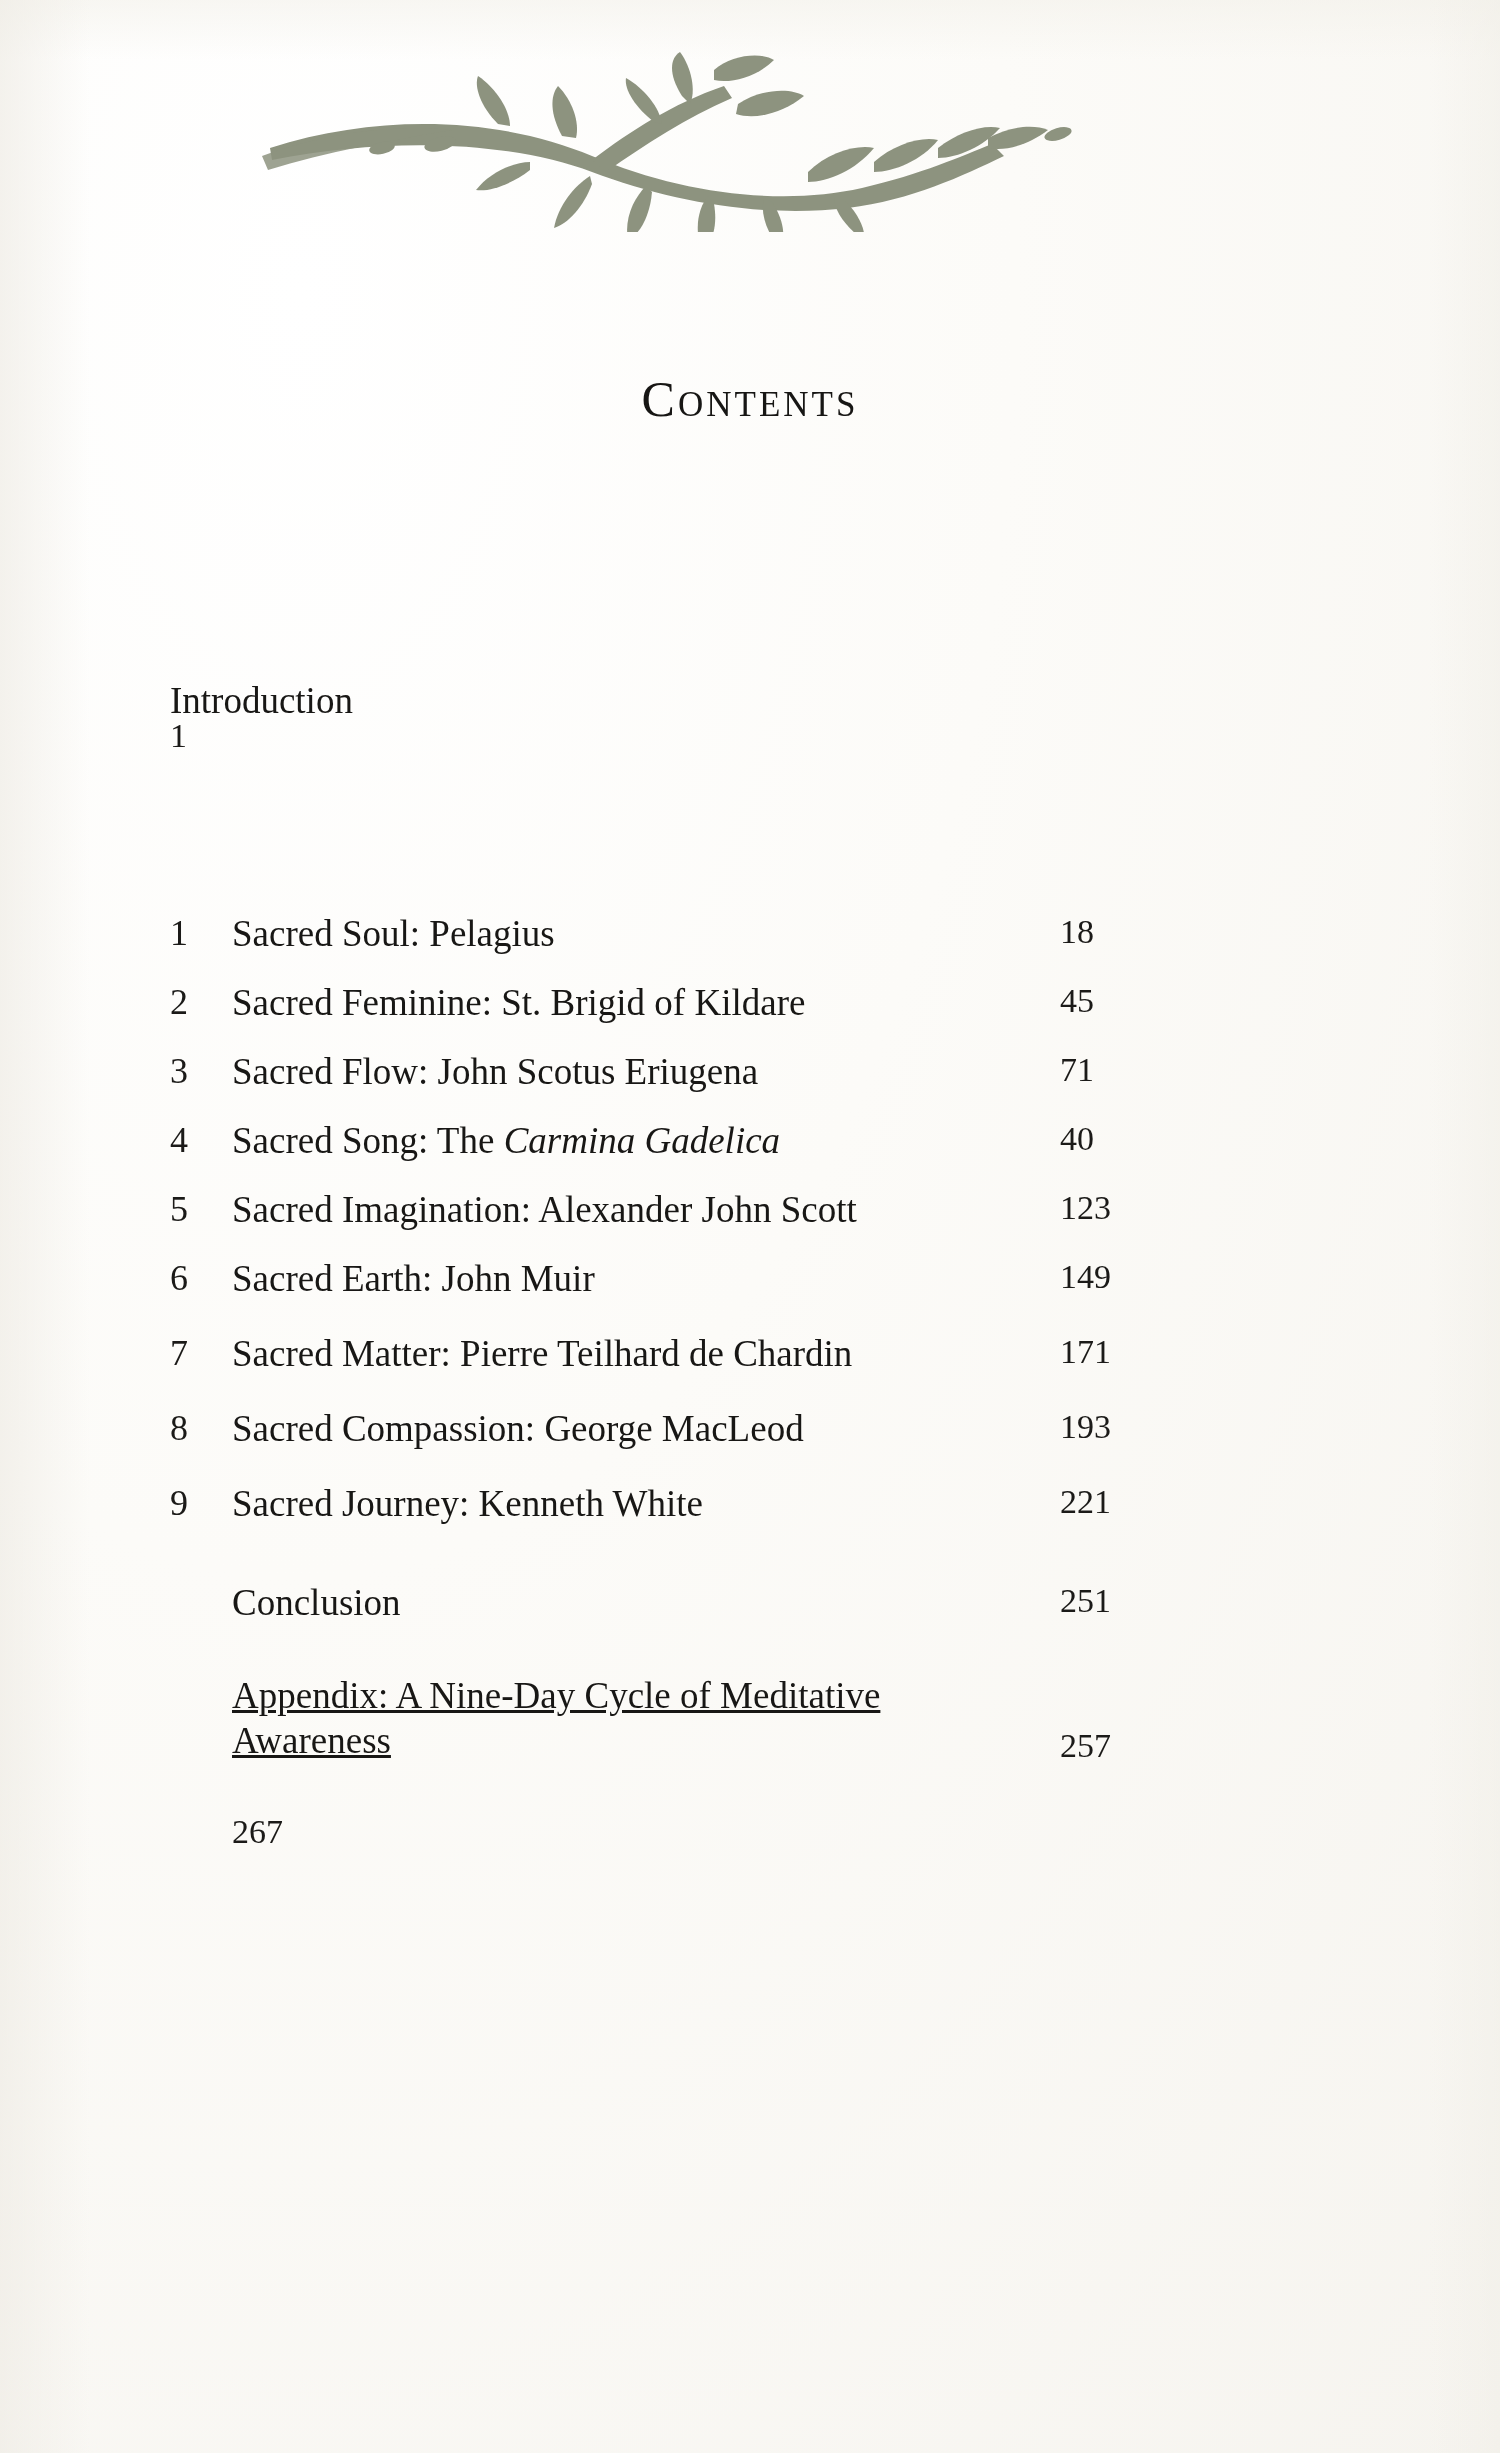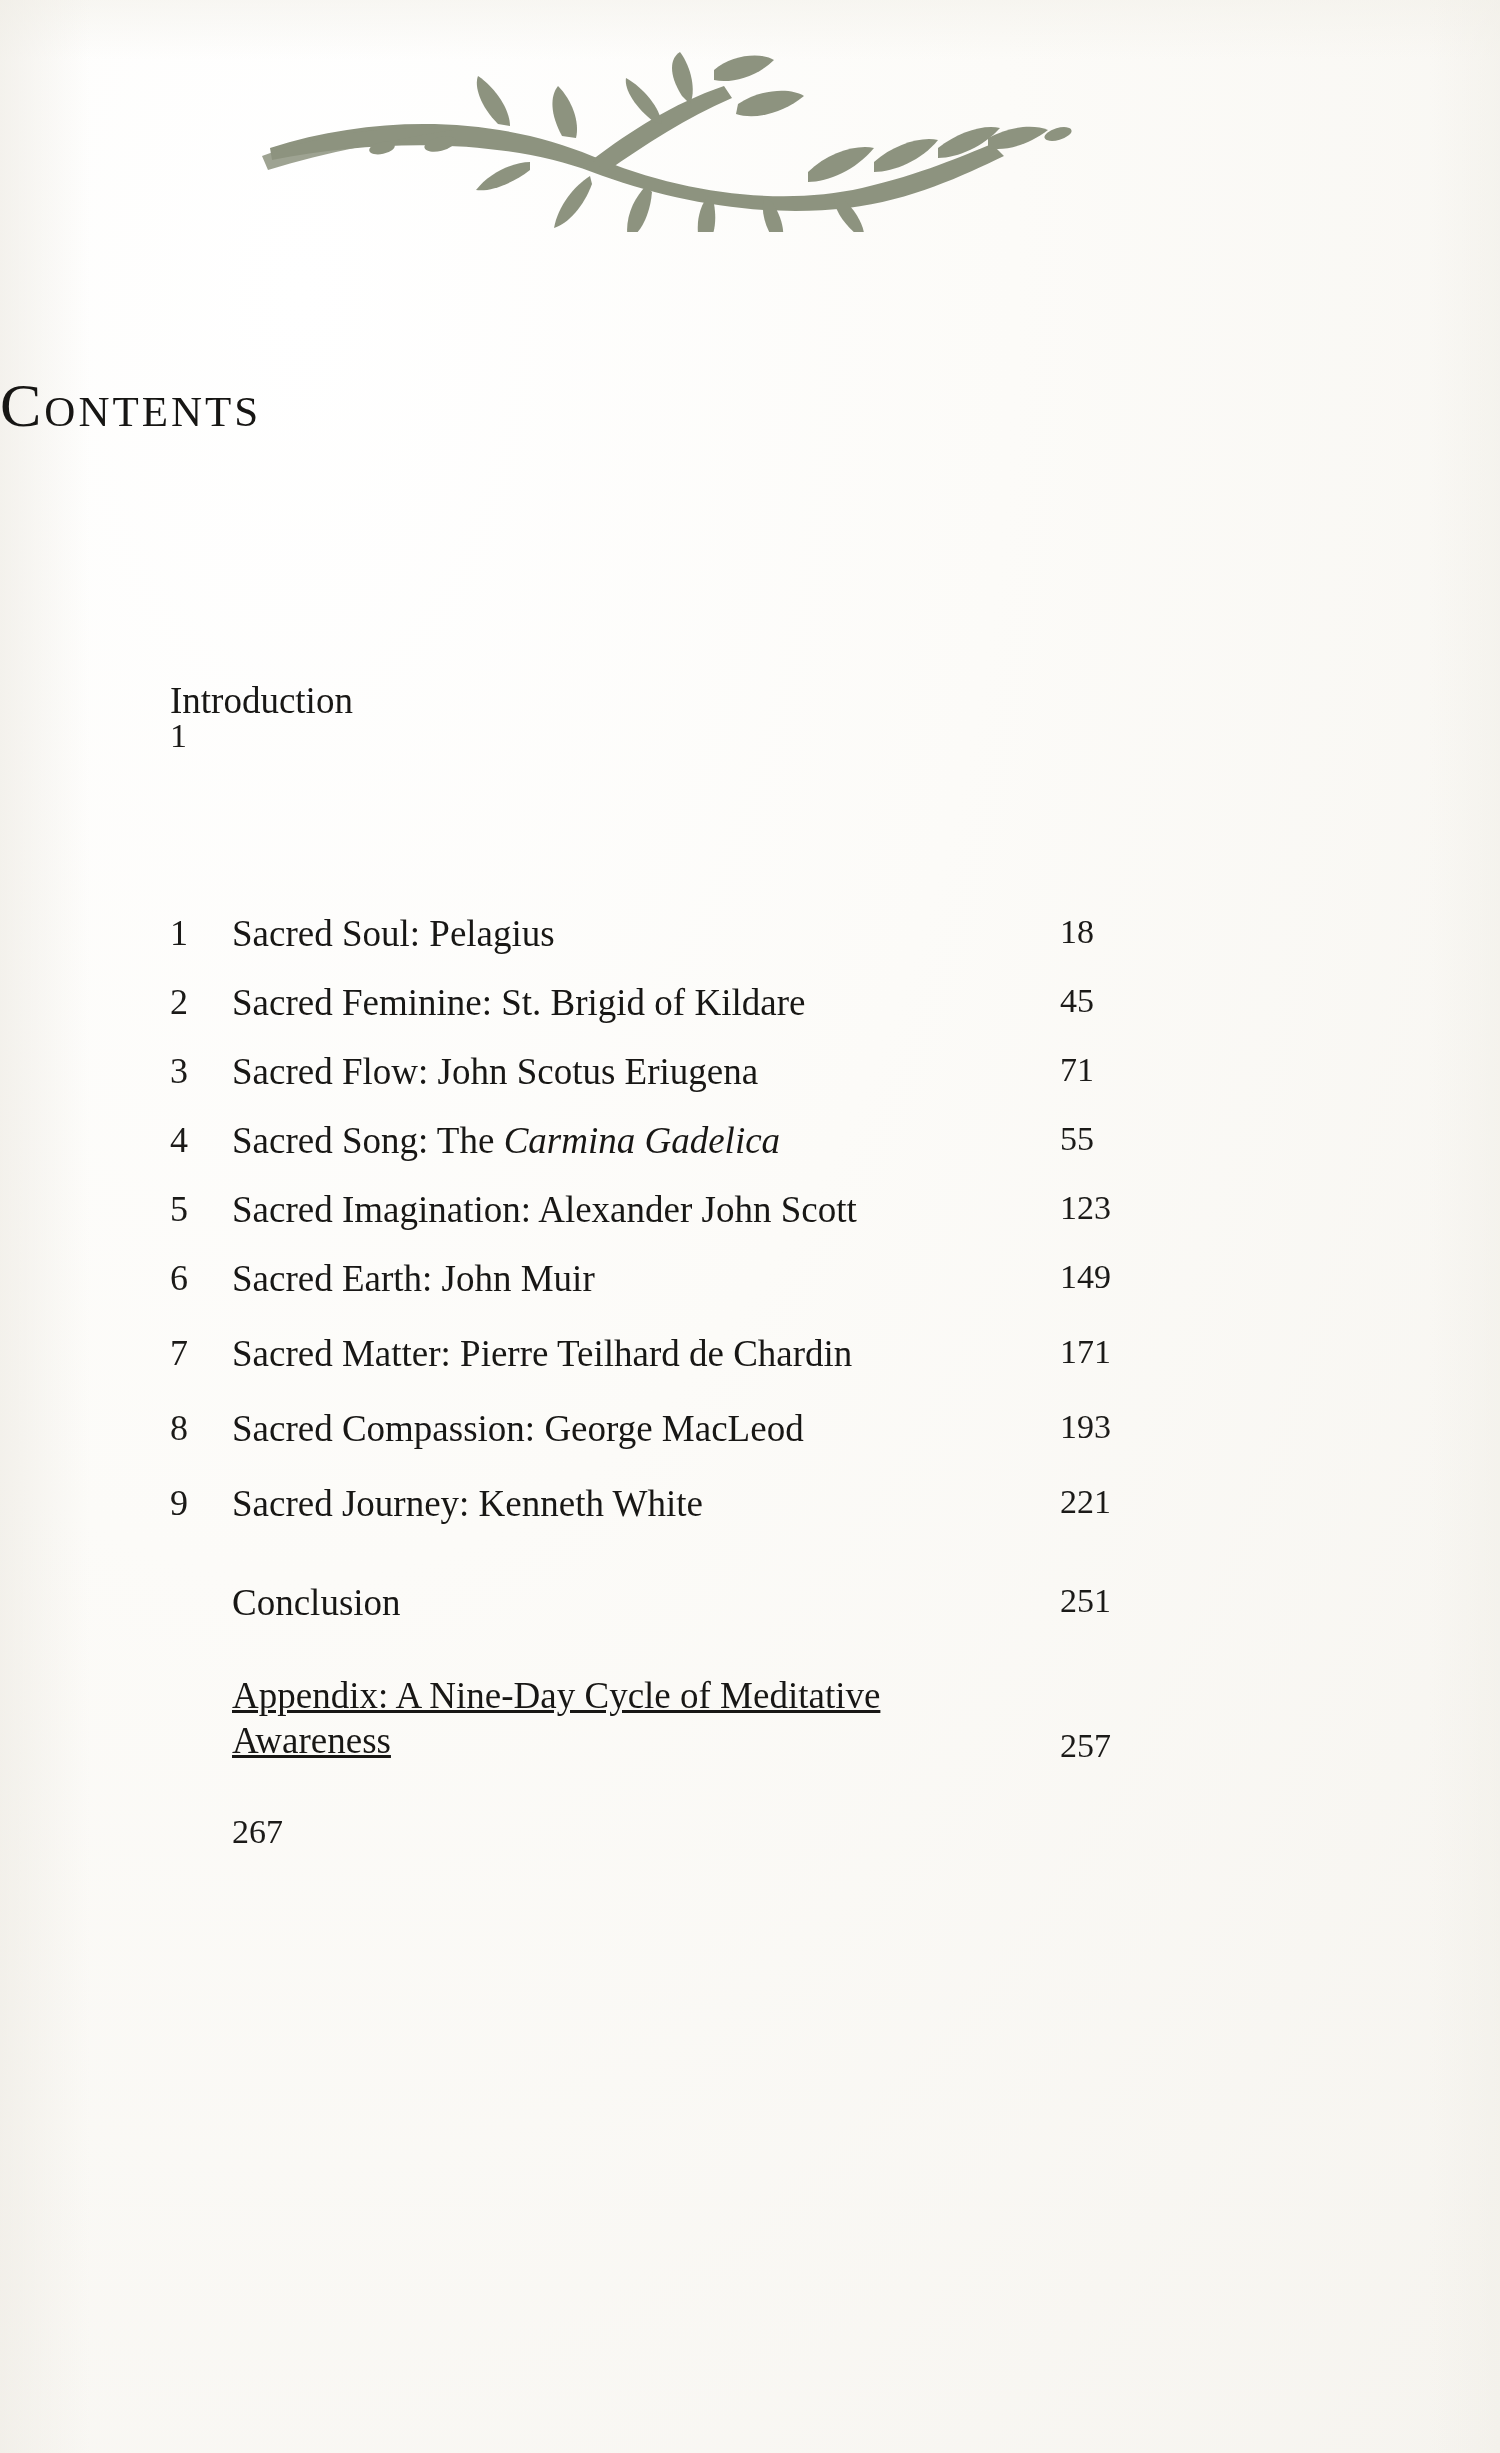--- a/index.html
+++ b/index.html
@@ -52,22 +52,22 @@
     width: 100%;
     height: 100%;
   }
 
   
   .page-title {
     position: absolute;
     left: 0;
     right: 0;
     top: 370px;
-    text-align: left;
-    font-size: 62px;
+    text-align: center;
+    font-size: 50px;
     letter-spacing: 3px;
     font-variant: small-caps;
     color: #171614;
     font-family: "Liberation Serif", serif;
   }
 
   
   .toc {
     position: absolute;
     left: 170px;
@@ -190,21 +190,21 @@
 
     <div class="toc-row row-space-sm">
       <span class="toc-num">3</span>
       <span class="toc-label">Sacred Flow: John Scotus Eriugena</span>
       <span class="toc-page">71</span>
     </div>
 
     <div class="toc-row row-space-sm">
       <span class="toc-num">4</span>
       <span class="toc-label"><span>Sacred Song: The </span><span class="ital">Carmina Gadelica</span></span>
-      <span class="toc-page">55</span>
+      <span class="toc-page">40</span>
     </div>
 
     <div class="toc-row row-space-sm">
       <span class="toc-num">5</span>
       <span class="toc-label">Sacred Imagination: Alexander John Scott</span>
       <span class="toc-page">123</span>
     </div>
 
     <div class="toc-row row-space-md">
       <span class="toc-num">6</span>

